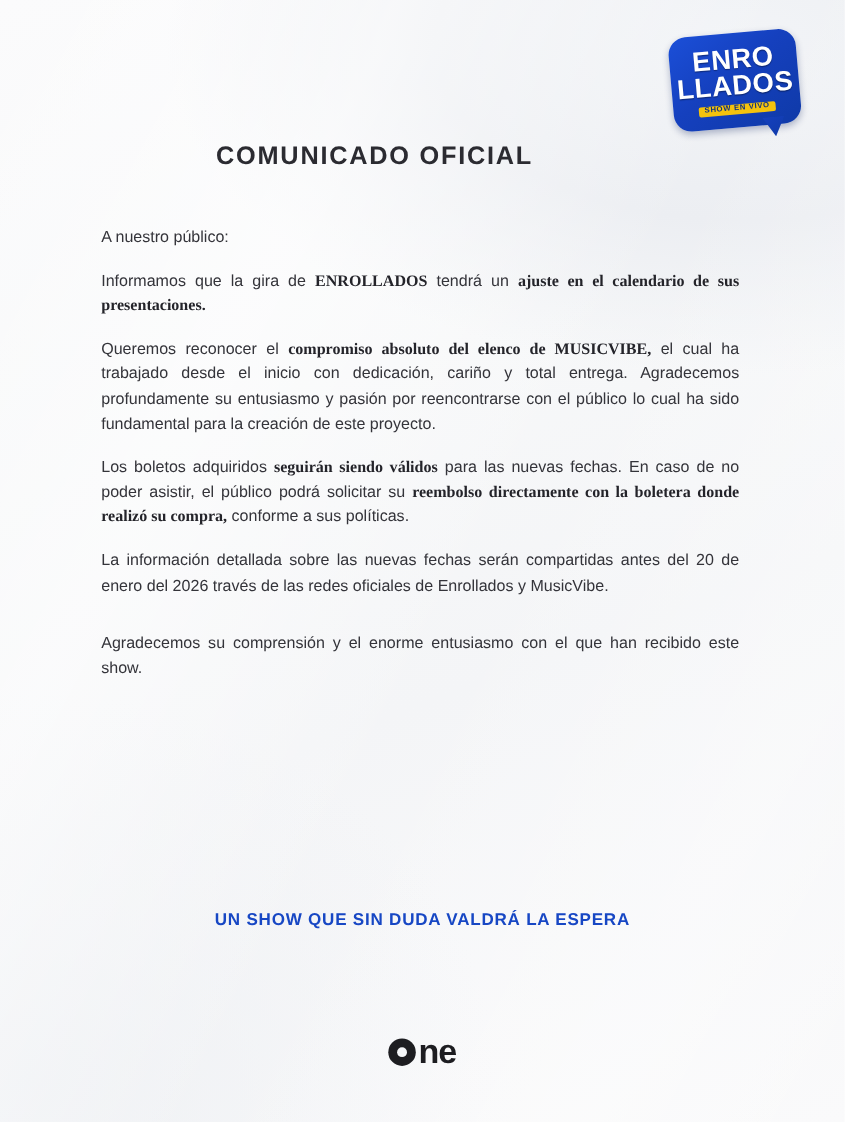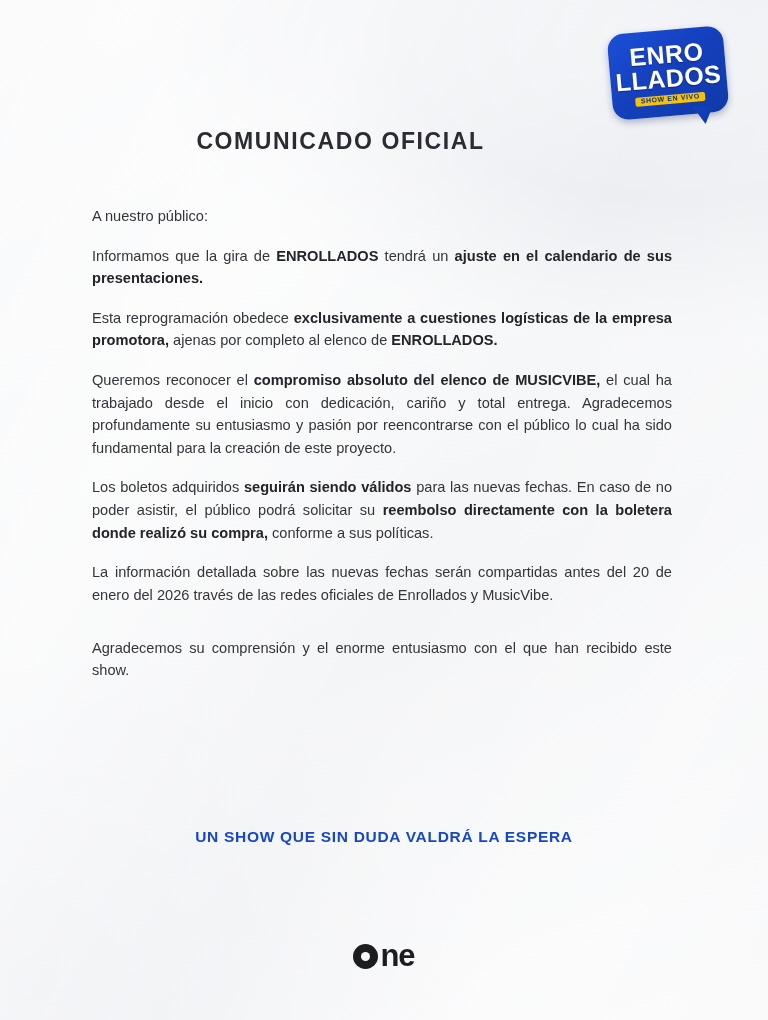--- a/index.html
+++ b/index.html
@@ -107,21 +107,21 @@
     width: 580px;
     color: #34343a;
     font-size: 14.6px;
     line-height: 1.55;
     text-align: justify;
   }
   .body-copy p {
     margin: 0 0 17px 0;
   }
   .body-copy p.last { margin-bottom: 0; margin-top: 30px; }
-  .body-copy b { font-weight: bold; color: #24242a; }
+  .body-copy b { font-weight: bold; color: #24242a; font-family: Liberation Serif, serif; }
 
   
   .closing {
     position: absolute;
     top: 826px;
     left: 0;
     width: 768px;
     text-align: center;
     color: #1747c4;
     font-weight: bold;
@@ -193,23 +193,20 @@
   <div class="body-copy">
 
     <p>
       <span>A nuestro público:</span>
     </p>
 
     <p>
       <span>Informamos que la gira de </span><b>ENROLLADOS</b><span> tendrá un </span><b>ajuste en el calendario de sus presentaciones.</b>
     </p>
 
-    <p>
-      <span>Esta reprogramación obedece </span><b>exclusivamente a cuestiones logísticas de la empresa promotora,</b><span> ajenas por completo al elenco de </span><b>ENROLLADOS.</b>
-    </p>
 
     <p>
       <span>Queremos reconocer el </span><b>compromiso absoluto del elenco de MUSICVIBE,</b><span> el cual ha trabajado desde el inicio con dedicación, cariño y total entrega. Agradecemos profundamente su entusiasmo y pasión por reencontrarse con el público lo cual ha sido fundamental para la creación de este proyecto.</span>
     </p>
 
     <p>
       <span>Los boletos adquiridos </span><b>seguirán siendo válidos</b><span> para las nuevas fechas. En caso de no poder asistir, el público podrá solicitar su </span><b>reembolso directamente con la boletera donde realizó su compra,</b><span> conforme a sus políticas.</span>
     </p>
 
     <p>

